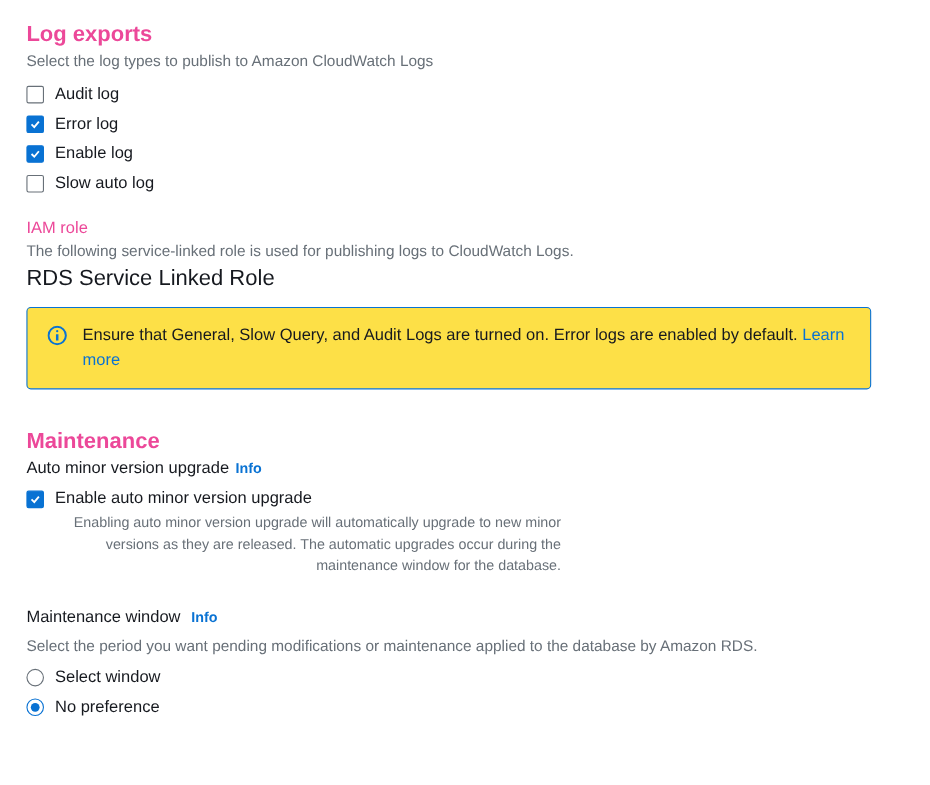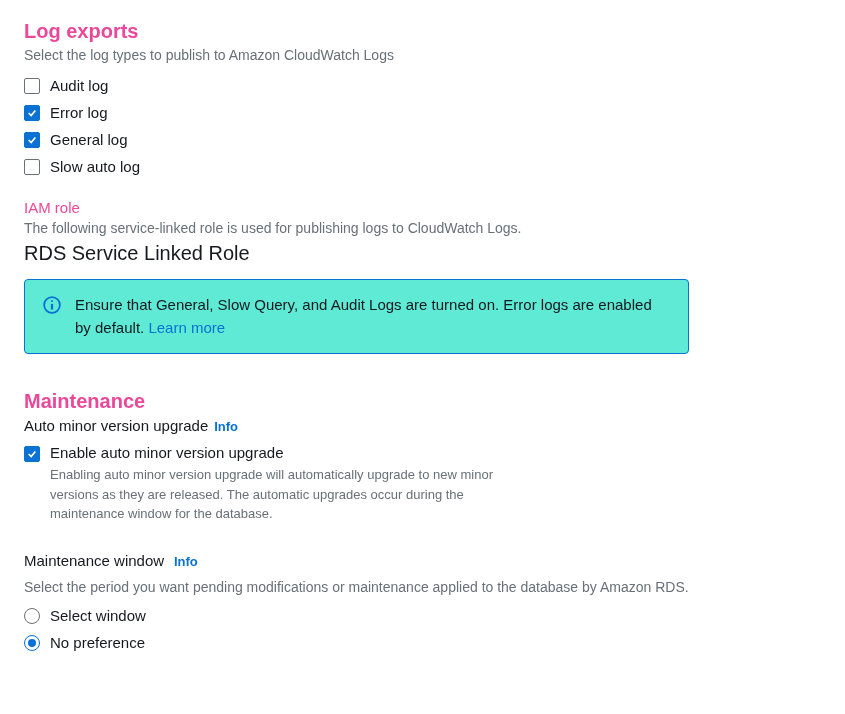--- a/index.html
+++ b/index.html
@@ -74,27 +74,27 @@
       font-size: 14px;
       margin-bottom: 6px;
     }
     .role-name {
       font-size: 20px;
       color: #16191f;
       margin-bottom: 14px;
     }
     .info-box {
       border: 1px solid #0972d3;
-      background: #5eead4;
+      background: #fde047;
       border-radius: 4px;
       padding: 14px 18px;
       display: flex;
       align-items: flex-start;
       gap: 14px;
-      width: 665px;
+      width: 768px;
       margin-bottom: 36px;
     }
     .info-icon-wrap {
       width: 18px;
       height: 18px;
       flex-shrink: 0;
       margin-top: 2px;
     }
     .info-text {
       font-size: 15px;
@@ -122,20 +122,21 @@
     .checkbox-col {
       display: flex;
       flex-direction: column;
     }
     .option-desc {
       color: #687078;
       font-size: 13px;
       line-height: 1.5;
       margin-top: 4px;
       max-width: 460px;
+      text-align: right;
     }
     .checkbox-row-top {
       display: flex;
       align-items: flex-start;
       margin-bottom: 8px;
       cursor: pointer;
     }
     .checkbox-row-top .checkbox-box {
       margin-top: 2px;
     }
@@ -184,21 +185,21 @@
     </div>
   <span class="checkbox-label">Error log</span>
 </div>
 
 <div class="checkbox-row">
   <div class="checkbox-box checked">
       <svg viewBox="0 0 12 12">
         <polyline points="2,6 5,9 10,3"></polyline>
       </svg>
     </div>
-  <span class="checkbox-label">General log</span>
+  <span class="checkbox-label">Enable log</span>
 </div>
 
 <div class="checkbox-row">
   <div class="checkbox-box"></div>
   <span class="checkbox-label">Slow auto log</span>
 </div>
 
 <div class="sub-label">IAM role</div>
 <div class="sub-desc">The following service-linked role is used for publishing logs to CloudWatch Logs.</div>
 <div class="role-name">RDS Service Linked Role</div>

